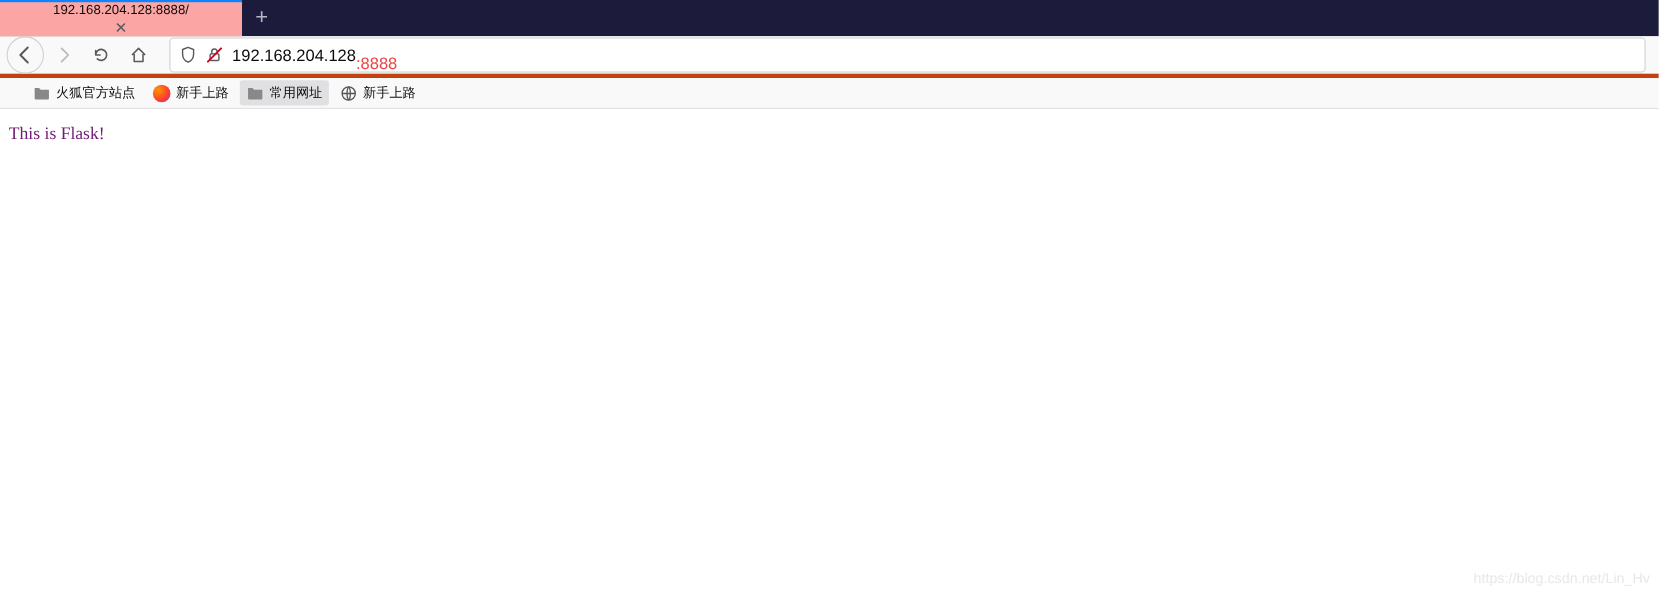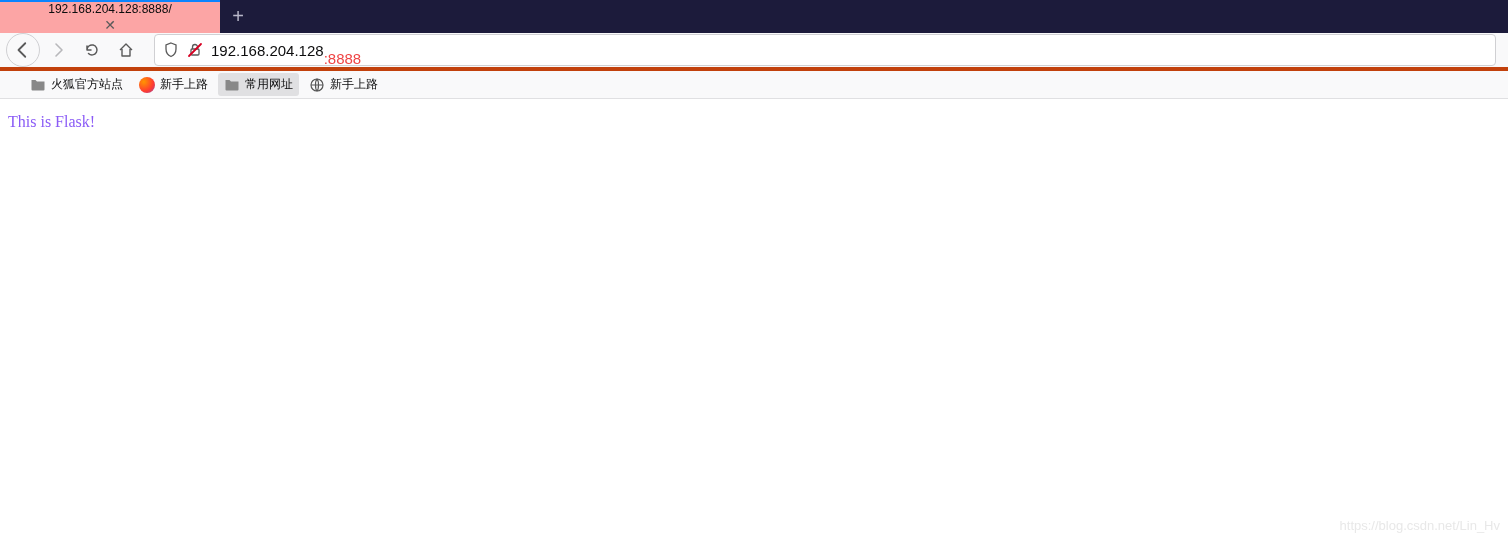--- a/index.html
+++ b/index.html
@@ -27,21 +27,21 @@
 
     .bookmarks-bar { height: 28px; background: #f9f9fa; display: flex; align-items: center; padding: 0 24px; gap: 4px; border-bottom: 1px solid #e0e0e2; }
     .bm-item { display: flex; align-items: center; gap: 5px; padding: 3px 6px; border-radius: 3px; cursor: pointer; font-size: 12px; color: #0c0c0d; }
     .bm-item.active { background: #e0e0e2; align-items: center; }
     .bm-icon { width: 16px; height: 16px; display: flex; align-items: center; justify-content: center; }
     .bm-icon svg { width: 16px; height: 16px; }
     .folder-icon { fill: #888; }
     .ff-favicon { width: 16px; height: 16px; border-radius: 50%; background: radial-gradient(circle at 30% 30%, #ff9500, #ff3b30 60%, #8e44ad); }
     .globe-icon { fill: none; stroke: #555; stroke-width: 1.2; }
 
-    .page-content { padding: 14px 8px; font-size: 16px; font-family: "Times New Roman", serif; color: #8b5cf6; }
+    .page-content { padding: 14px 8px; font-size: 16px; font-family: "Times New Roman", serif; color: #701a75; }
 
     .watermark { position: absolute; right: 8px; bottom: 6px; font-size: 13px; color: #e8e8e8; font-family: Arial, sans-serif; pointer-events: none; }
   </style>
 </head>
 <body>
 
 <div class="tab-strip">
   <div class="tab">
     <span class="tab-title">192.168.204.128:8888/</span>
     <span class="tab-close">✕</span>

